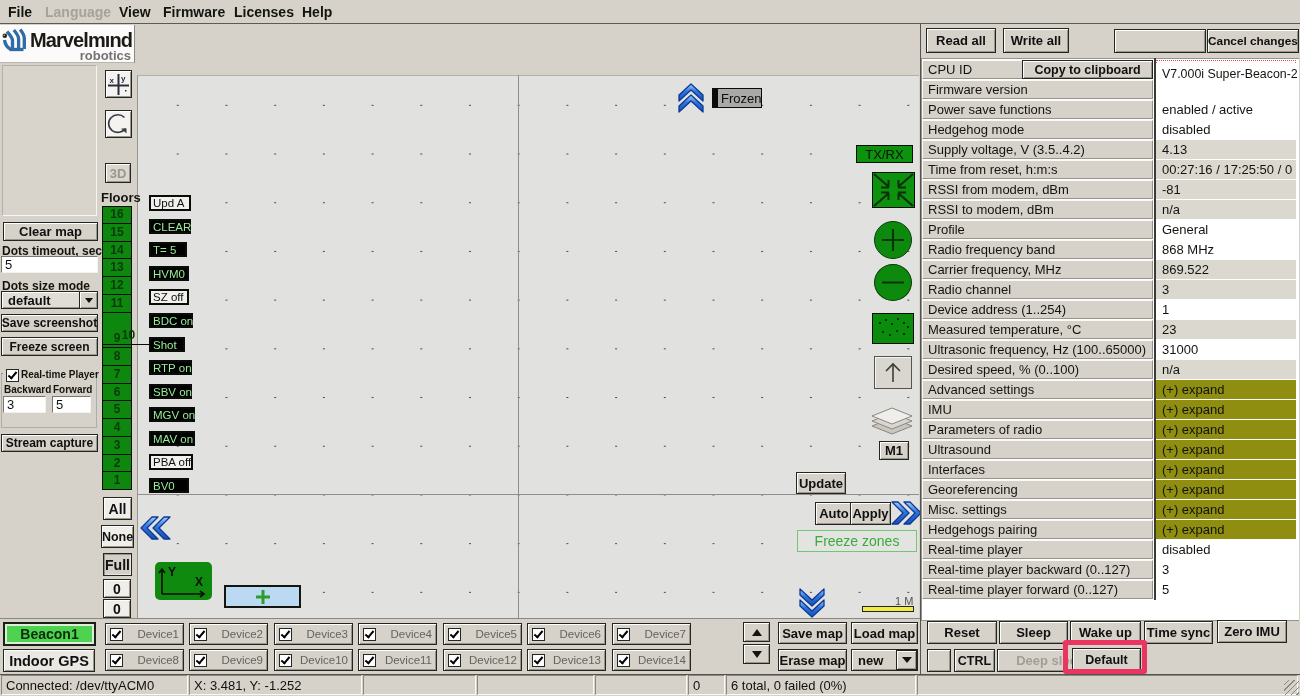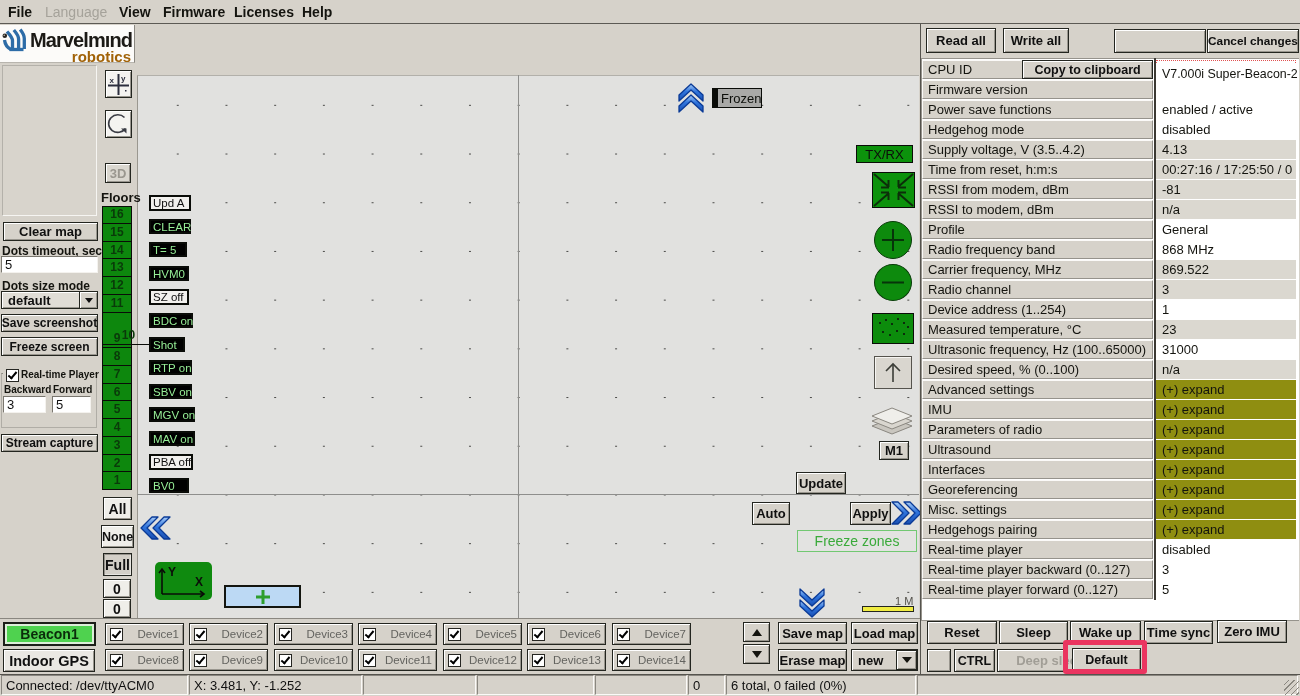--- a/index.html
+++ b/index.html
@@ -34,41 +34,41 @@
   font-size:13px; color:#101010; display:flex; align-items:center; padding-left:4px; white-space:nowrap;}
 .dcell { position:absolute; width:79px; height:22px; background:#d6d2ca; border:1px solid #23251f;
   box-shadow: inset 1px 1px 0 #ffffff, inset -1px -1px 0 #99968e; }
 .dlab { position:absolute; right:4px; top:4px; font-size:11.5px; color:#63635f; }
 </style>
 </head>
 <body>
 
 <div class="abs" style="left:0;top:0;width:1300px;height:24px;background:#d6d2ca;border-bottom:1px solid #5c5a54;">
   <span class="abs" style="left:8px;top:4px;font-size:14px;font-weight:bold;color:#14140f;">File</span>
-  <span class="abs" style="left:45px;top:4px;font-size:14px;font-weight:normal;color:#a5a29a;">Language</span>
+  <span class="abs" style="left:45px;top:4px;font-size:14px;font-weight:bold;color:#a5a29a;">Language</span>
   <span class="abs" style="left:119px;top:4px;font-size:14px;font-weight:bold;color:#14140f;">View</span>
   <span class="abs" style="left:163px;top:4px;font-size:14px;font-weight:bold;color:#14140f;">Firmware</span>
   <span class="abs" style="left:234px;top:4px;font-size:14px;font-weight:bold;color:#14140f;">Licenses</span>
   <span class="abs" style="left:302px;top:4px;font-size:14px;font-weight:bold;color:#14140f;">Help</span>
 </div>
 
 <div class="abs" style="left:0;top:25px;width:135px;height:38px;background:#fcfbf9;border-right:1px solid #8a8780;border-bottom:1px solid #b8b5ae;">
   <svg class="abs" style="left:1px;top:2px;" width="26" height="26" viewBox="0 0 26 26">
     <g fill="none" stroke="#2d6ca7" stroke-width="3.3">
       <path d="M3.5 13 C4 17 6.2 20.6 10 22.4"></path>
       <path d="M8.5 22.5 L22.5 22.5"></path>
       <path d="M6 4.5 C9.2 8 11.5 10.5 11.5 13.5 L11.5 22"></path>
       <path d="M12.8 3 C15.8 6.5 17.6 9 17.6 12 L17.6 22"></path>
       <path d="M19.2 2.5 C21.6 5.5 23.3 8.5 23.3 11.5 L23.3 22"></path>
     </g>
     <circle cx="3.8" cy="8.8" r="2.3" fill="#262420"></circle>
     <circle cx="3.2" cy="8.2" r="0.8" fill="#c8c2b8"></circle>
   </svg>
   <span class="abs" style="left:30px;top:4px;font-size:20px;font-weight:bold;color:#1c1a16;letter-spacing:-0.9px;">Marvelmınd</span>
-  <span class="abs" style="right:3px;top:23px;font-size:15px;font-weight:bold;color:#a16207;">robotics</span>
+  <span class="abs" style="right:3px;top:23px;font-size:13px;font-weight:bold;color:#737373;">robotics</span>
 </div>
 
 <div class="abs" id="map" style="left:137px;top:75px;width:782px;height:543px;background:#e1e1df;border-left:1px solid #9a978f;border-top:1px solid #b2b0aa;
   background-image: radial-gradient(circle 1.1px at 39.6px 29.3px, #4a4a48 60%, rgba(0,0,0,0) 61%);
   background-size: 48.71px 48.71px;">
 </div>
 
 <div class="abs" style="left:137px;top:494px;width:782px;height:1px;background:#8e8e8c;"></div>
 <div class="abs" style="left:518px;top:75px;width:1px;height:543px;background:#8e8e8c;"></div>
 
@@ -229,21 +229,21 @@
 <svg class="abs" style="left:868px;top:404px;" width="48" height="34" viewBox="0 0 48 34">
   <g stroke="#8a8780" stroke-width="1">
     <path d="M24 14 L44 22 L24 30 L4 22 Z" fill="#c9c6bf"></path>
     <path d="M24 9 L44 17 L24 25 L4 17 Z" fill="#d9d6cf"></path>
     <path d="M24 4 L44 12 L24 20 L4 12 Z" fill="#efeeea"></path>
   </g>
 </svg>
 <div class="btn" style="left:879px;top:441px;width:30px;height:19px;">M1</div>
 
 <div class="btn" style="left:796px;top:472px;width:50px;height:22px;">Update</div>
-<div class="btn" style="left:752px;top:502px;width:38px;height:23px;">Auto</div>
+<div class="btn" style="left:815px;top:502px;width:38px;height:23px;">Auto</div>
 <div class="btn" style="left:850px;top:502px;width:41px;height:23px;">Apply</div>
 <svg class="abs" style="left:891px;top:501px;" width="31" height="24" viewBox="0 0 31 24">
   <g stroke="#0a3a96" stroke-width="1.3" fill="url(#bl)" stroke-linejoin="round">
     <path d="M7 1 L18 12 L7 23 L1 23 L12 12 L1 1 Z"></path>
     <path d="M7 1 L18 12 L7 23 L1 23 L12 12 L1 1 Z" transform="translate(12,0)"></path>
   </g>
 </svg>
 <div class="abs" style="left:797px;top:530px;width:120px;height:22px;border:1px solid #72c872;background:#e3e3e1;
   display:flex;align-items:center;justify-content:center;font-size:14px;color:#3aaa3a;">Freeze zones</div>
 

